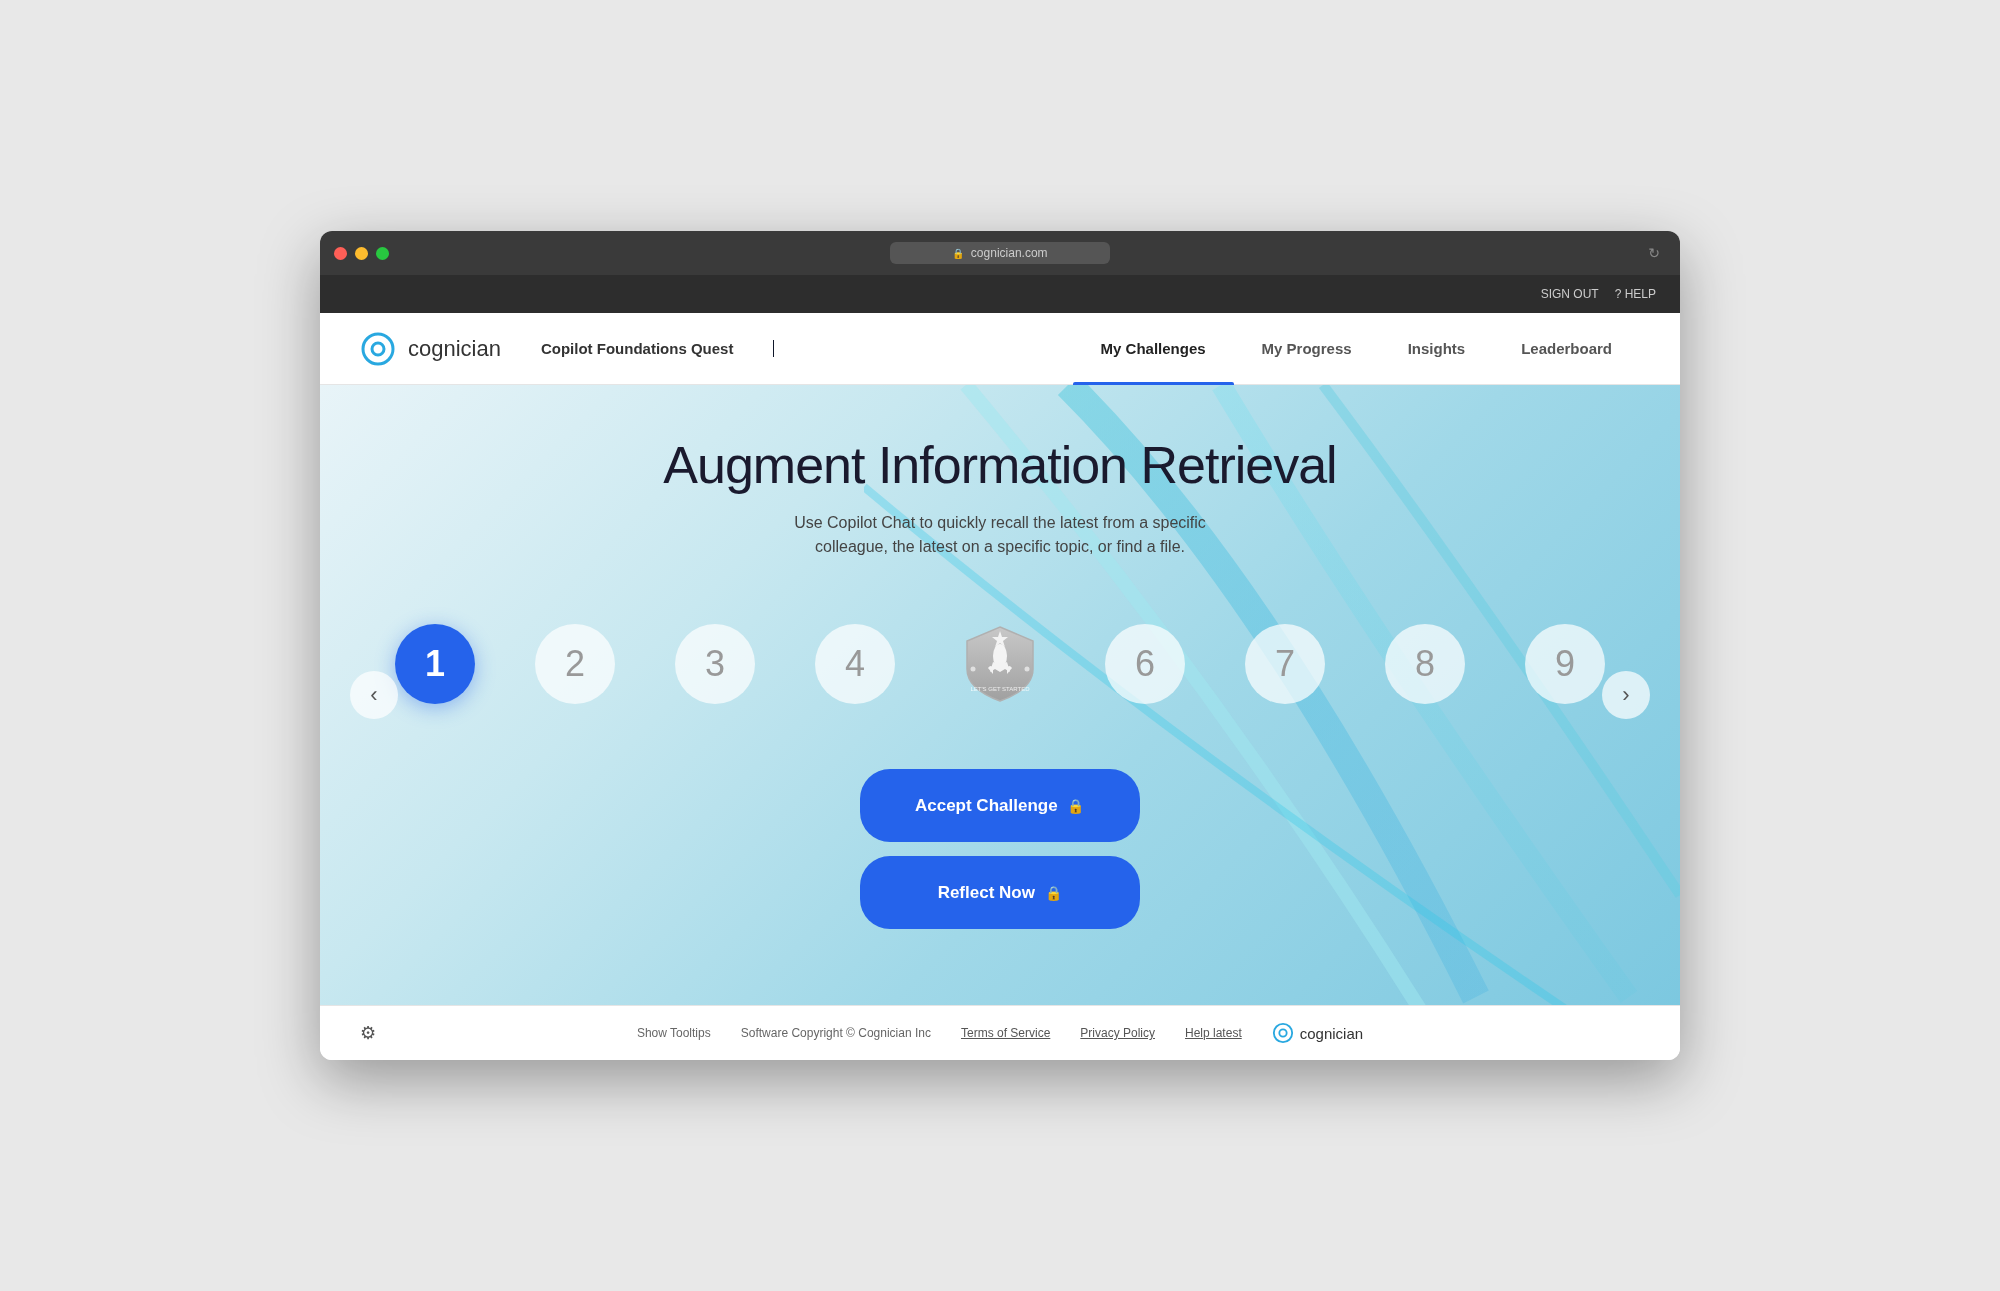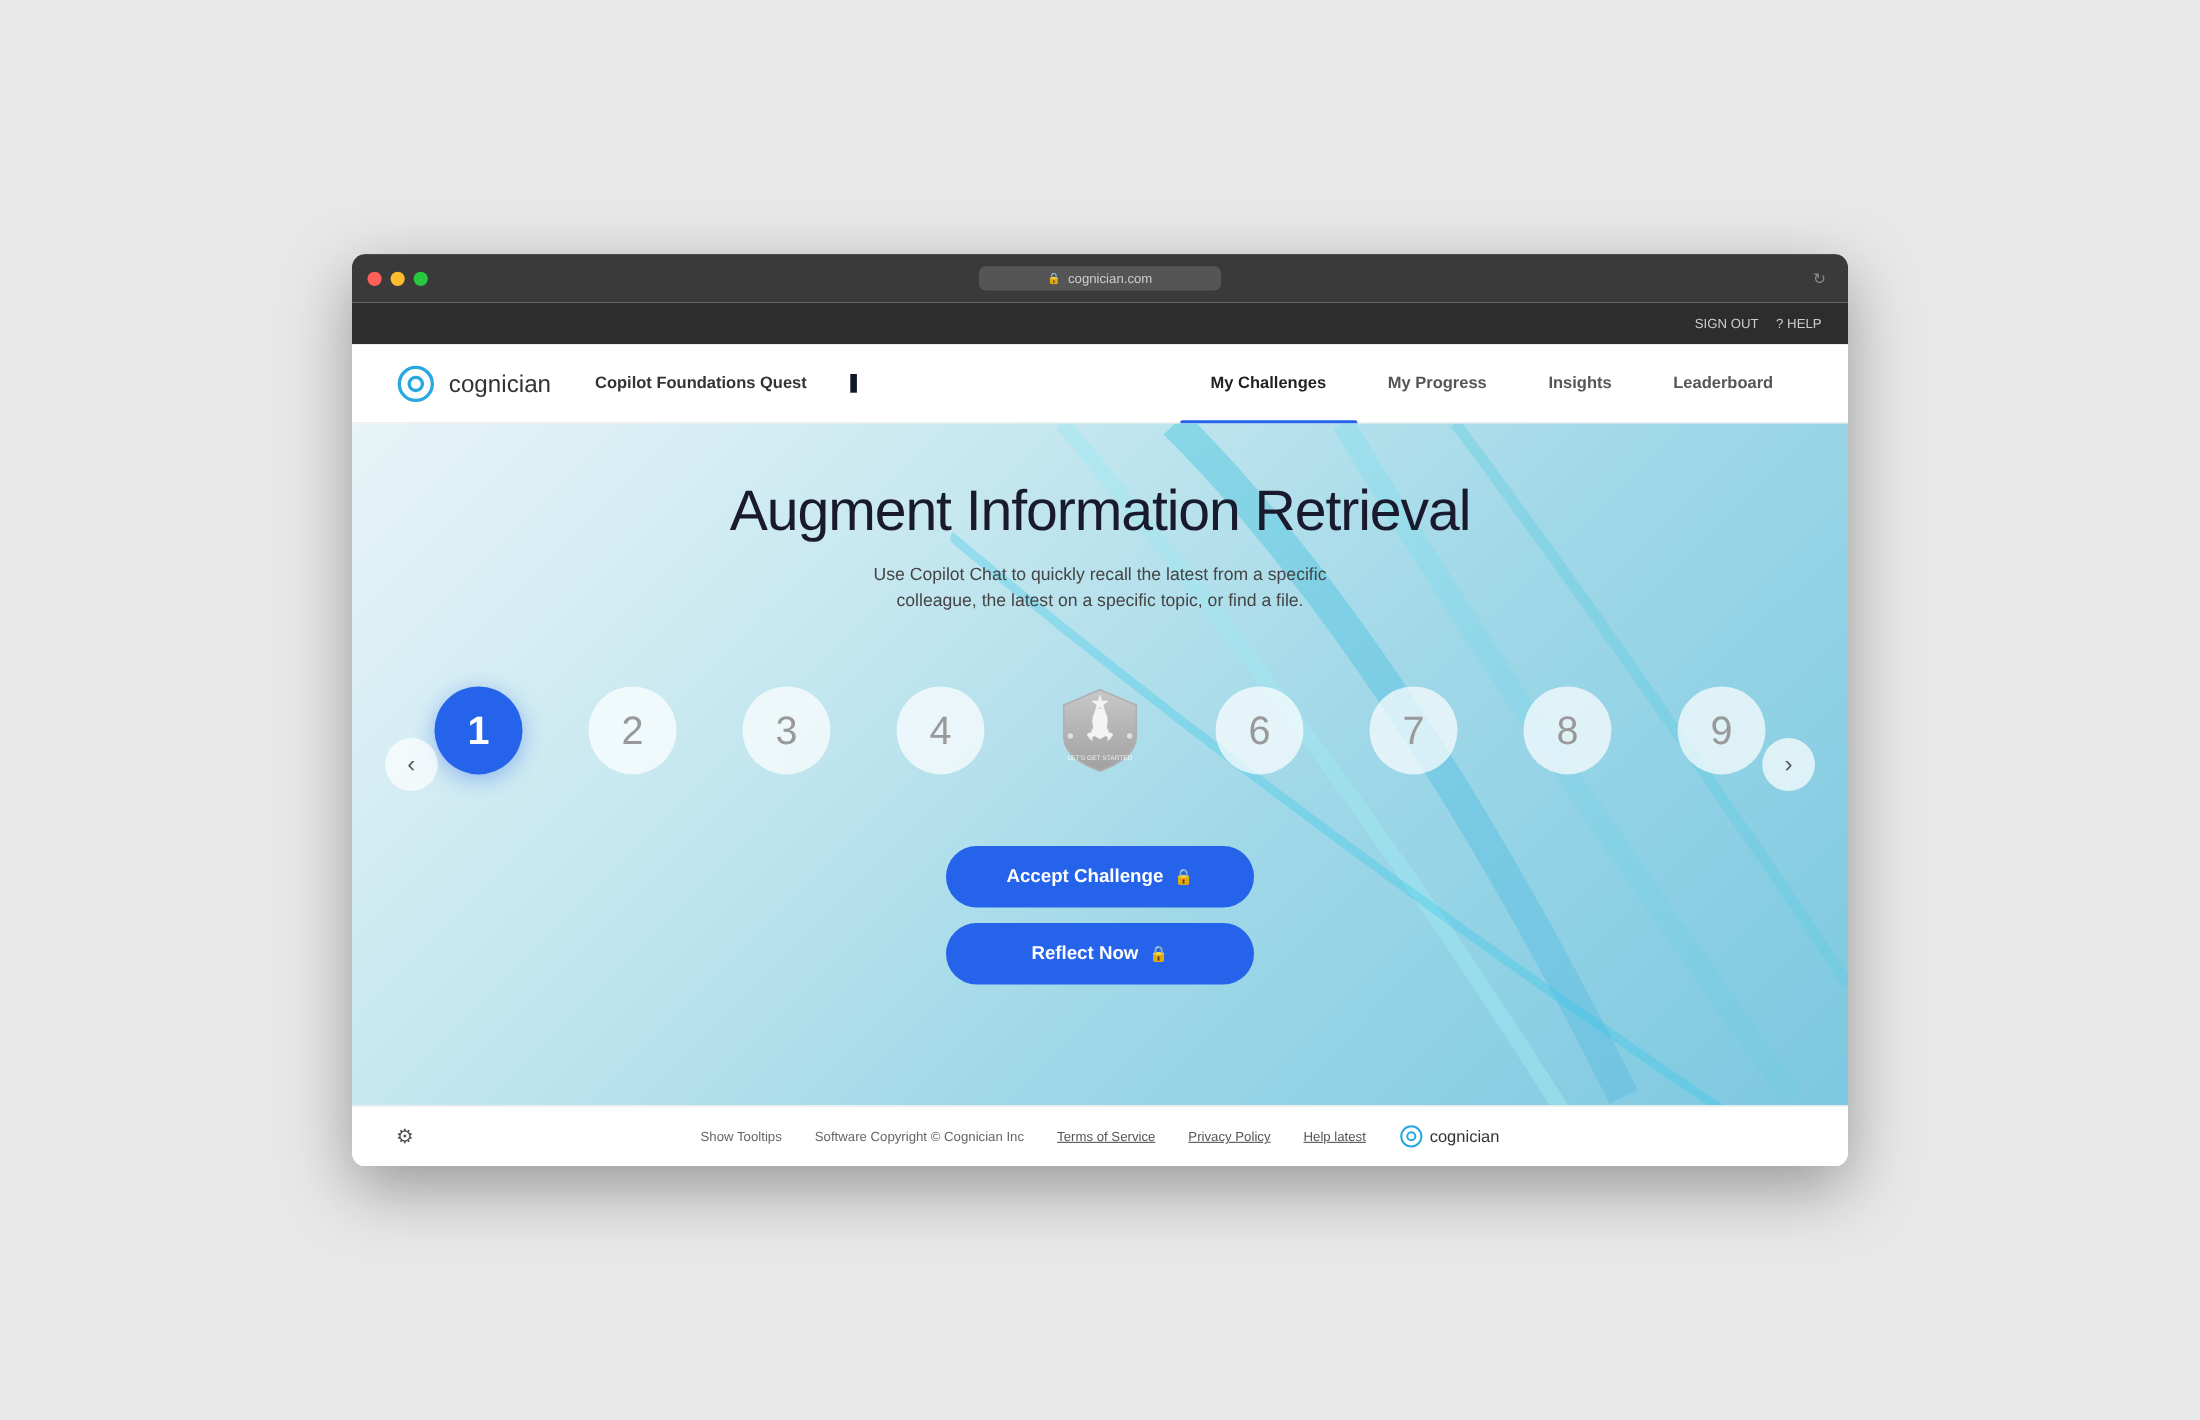--- a/index.html
+++ b/index.html
@@ -54,21 +54,21 @@
       background: #fff;
       border-bottom: 1px solid #e5e5e5;
       padding: 0 40px;
       display: flex;
       align-items: center;
       height: 72px;
     }
     .logo-area { display: flex; align-items: center; gap: 12px; margin-right: 40px; }
     .logo-icon { width: 36px; height: 36px; }
     .logo-text { font-size: 22px; color: #333; font-weight: 400; }
-    .quest-title { font-size: 15px; font-weight: 600; color: #333; border-right: 6px solid #0f172a; padding-right: 40px; margin-right: 0; }
+    .quest-title { font-size: 15px; font-weight: 600; color: #333; border-right: 1px solid #0f172a; padding-right: 40px; margin-right: 0; }
     .main-nav { display: flex; align-items: center; gap: 0; margin-left: auto; }
     .nav-item {
       padding: 0 28px; height: 72px; display: flex; align-items: center;
       font-size: 15px; color: #555; cursor: pointer; position: relative; font-weight: 700;
       text-decoration: none;
     }
     .nav-item.active { color: #222; font-weight: 700; }
     .nav-item.active::after {
       content: ''; position: absolute; bottom: 0; left: 0; right: 0;
       height: 3px; background: #2563eb; border-radius: 2px 2px 0 0;
@@ -154,21 +154,21 @@
     .action-buttons {
       display: flex;
       flex-direction: column;
       align-items: center;
       gap: 14px;
       padding: 20px 0 60px;
       position: relative; z-index: 2;
     }
     .action-btn {
       width: 280px;
-      height: 56px;
+      height: 73px;
       border-radius: 30px;
       background: #2563eb;
       color: #fff;
       font-size: 17px;
       font-weight: 600;
       border: none;
       cursor: pointer;
       display: flex;
       align-items: center;
       justify-content: center;

